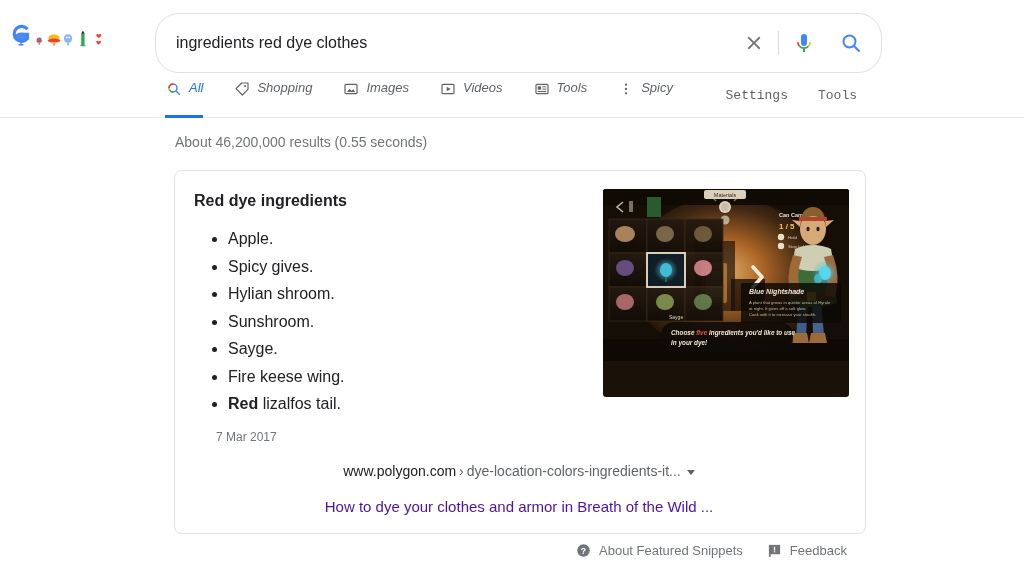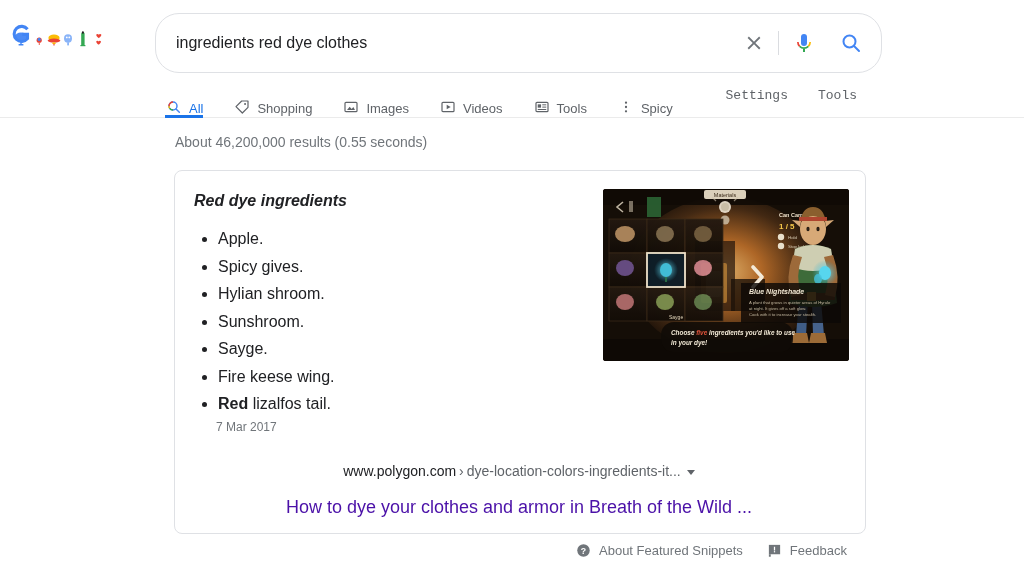--- a/index.html
+++ b/index.html
@@ -71,29 +71,30 @@
   
   #tabs {
     position:absolute;
     left:165px; top:80px;
     display:flex;
     align-items:flex-start;
     height:38px;
   }
   .tab {
     display:flex;
-    align-items:flex-end;
+    align-items:flex-start;
     height:36px;
     padding:0 14px 0 0;
     margin-right:16px;
     font-size:13px;
     color:#5f6368;
     cursor:pointer;
     position:relative;
     white-space:nowrap;
+    font-style:italic;
   }
   .tab .tab-ico {
     display:inline-flex;
     align-items:center; justify-content:center;
     width:18px; height:18px;
     margin-right:6px;
   }
   .tab.active { color:#1a73e8; }
   .tab.active:after {
     content:"";
@@ -137,43 +138,42 @@
     position:absolute;
     left:19px; top:20px;
     width:400px;
   }
   #snippet-heading {
     font-size:16px;
     font-weight:bold;
     color:#202124;
     margin:0 0 14px 0;
     line-height:20px;
-    font-style:italic;
   }
   #ingredient-list {
-    margin:2px;
+    margin:12px;
     padding:0 0 0 22px;
     list-style:disc;
   }
   #ingredient-list li {
     font-size:16px;
     line-height:27.5px;
     color:#202124;
   }
   #ingredient-list li b { font-weight:bold; }
   #snippet-date {
     font-size:12px;
     color:#70757a;
     padding-left:22px;
   }
 
   #thumb {
     position:absolute;
     left:428px; top:18px;
-    width:246px; height:172px;
+    width:246px; height:208px;
     border-radius:3px;
     overflow:hidden;
     background:#1a1109;
     cursor:pointer;
   }
   #thumb svg { display:block; }
 
   #snippet-source {
     position:absolute;
     left:19px; top:290px;
@@ -196,21 +196,21 @@
     width:0; height:0;
     border-left:4px solid transparent;
     border-right:4px solid transparent;
     border-top:5px solid #5f6368;
     vertical-align:middle;
     cursor:pointer;
   }
   #result-title {
     display:block;
     margin-top:13px;
-    font-size:18px;
+    font-size:15px;
     line-height:26px;
     color:#4b11a8;
     text-decoration:none;
     cursor:pointer;
   }
 
   #snippet-footer {
     position:absolute;
     left:576px; top:543px;
     display:flex;

